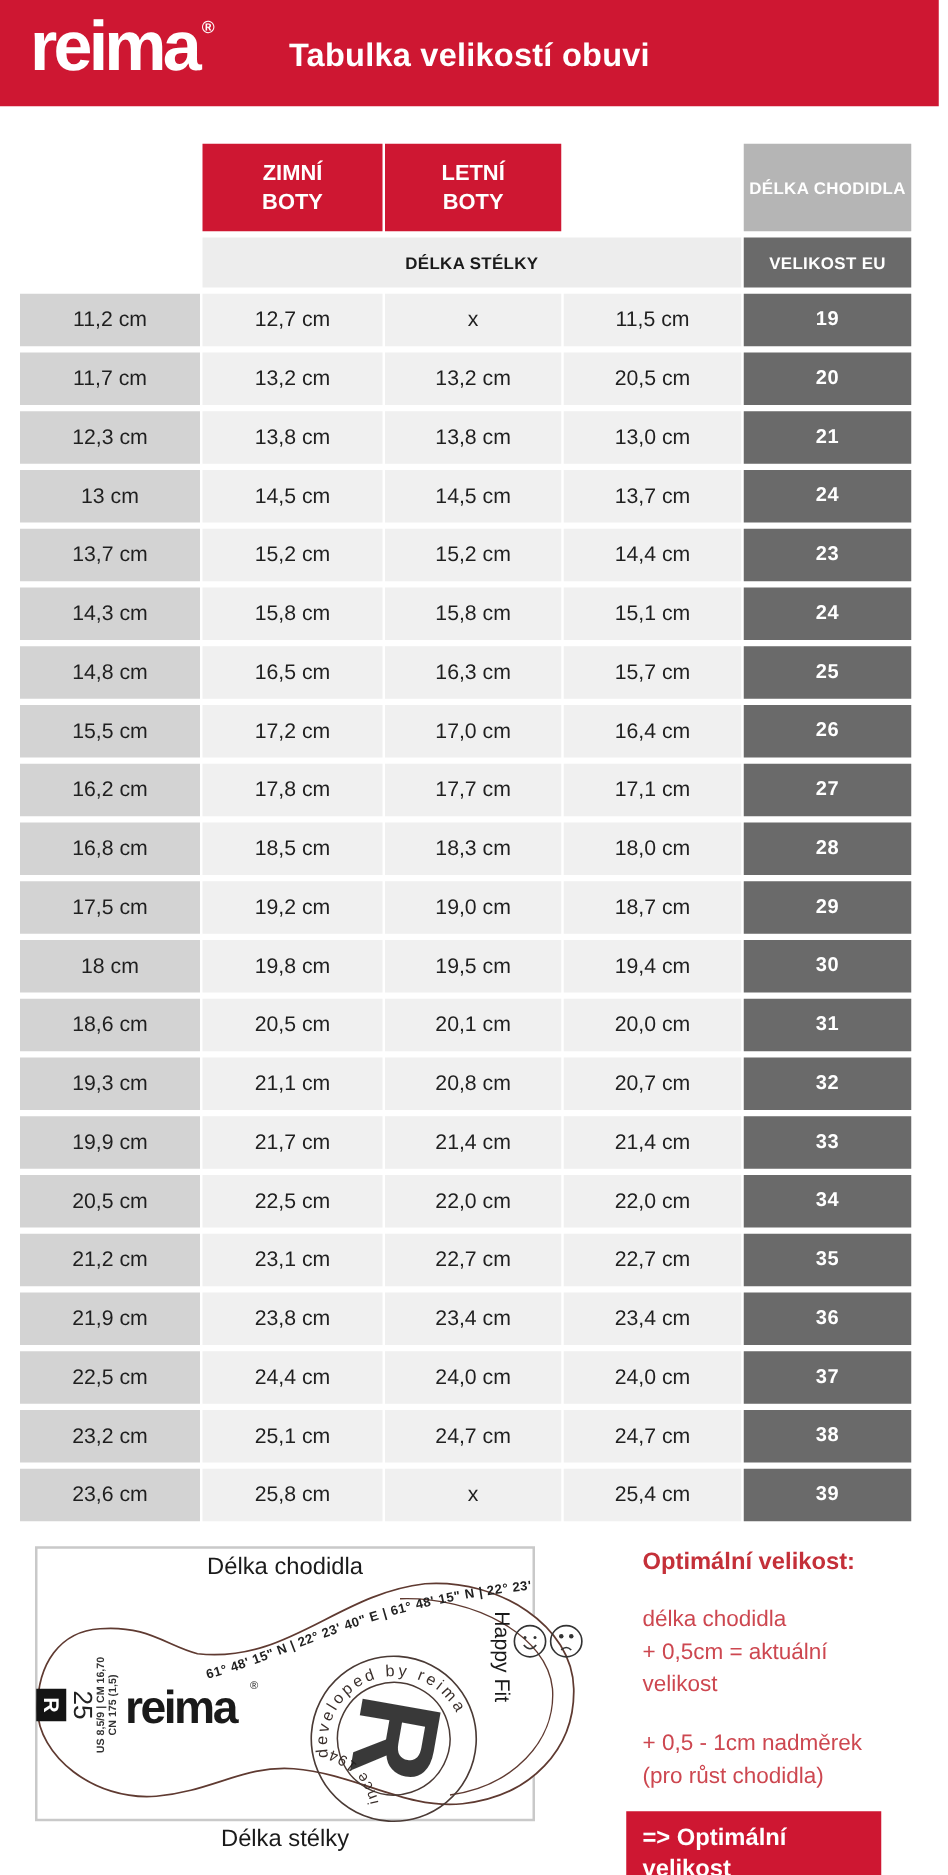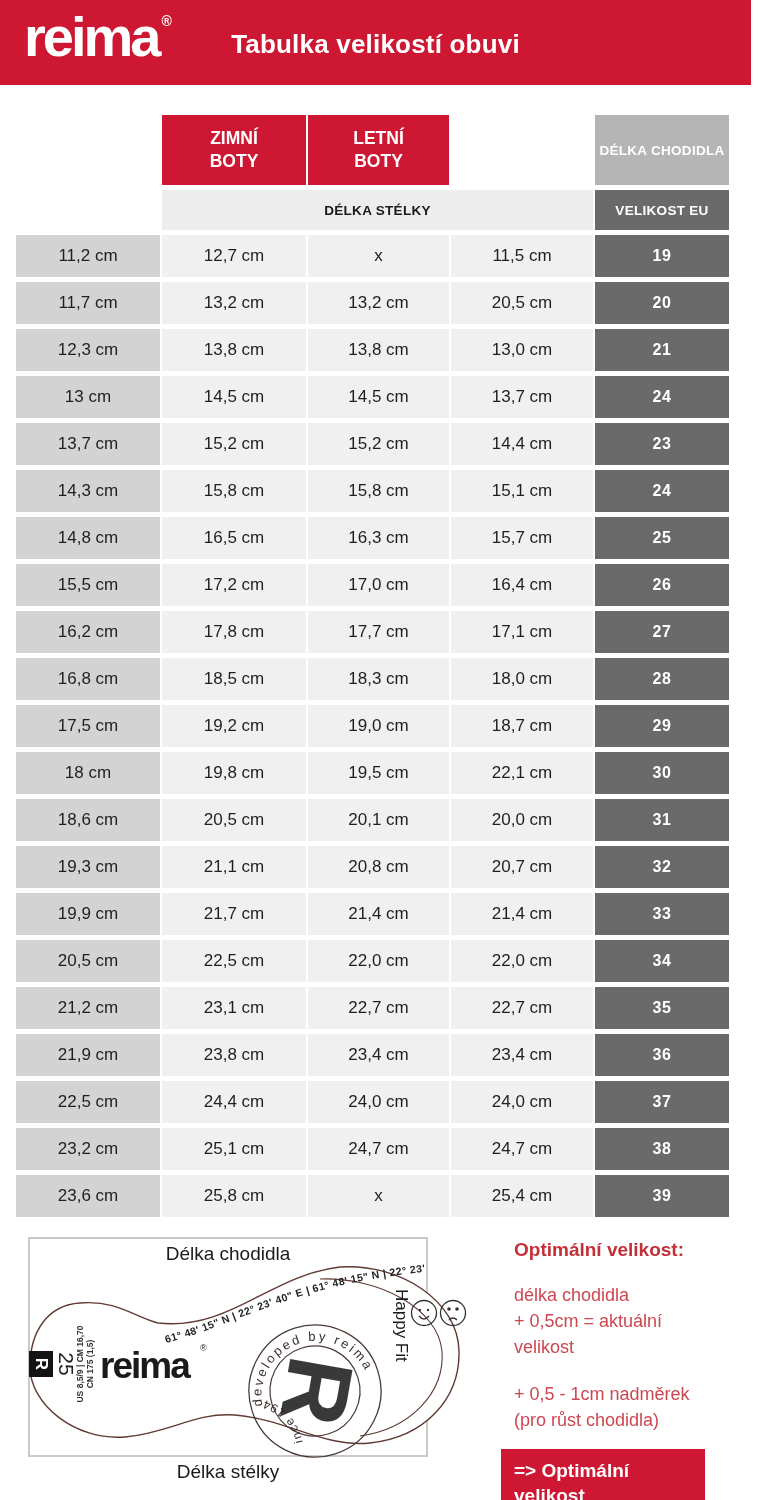--- a/index.html
+++ b/index.html
@@ -164,21 +164,21 @@
     <div class="cell c-mid">19,2 cm</div>
     <div class="cell c-mid">19,0 cm</div>
     <div class="cell c-mid">18,7 cm</div>
     <div class="cell c-eu">29</div>
   </div>
 
   <div class="trow">
     <div class="cell c-foot">18 cm</div>
     <div class="cell c-mid">19,8 cm</div>
     <div class="cell c-mid">19,5 cm</div>
-    <div class="cell c-mid">22,1 cm</div>
+    <div class="cell c-mid">19,4 cm</div>
     <div class="cell c-eu">30</div>
   </div>
 
   <div class="trow">
     <div class="cell c-foot">18,6 cm</div>
     <div class="cell c-mid">20,5 cm</div>
     <div class="cell c-mid">20,1 cm</div>
     <div class="cell c-mid">20,0 cm</div>
     <div class="cell c-eu">31</div>
   </div>

